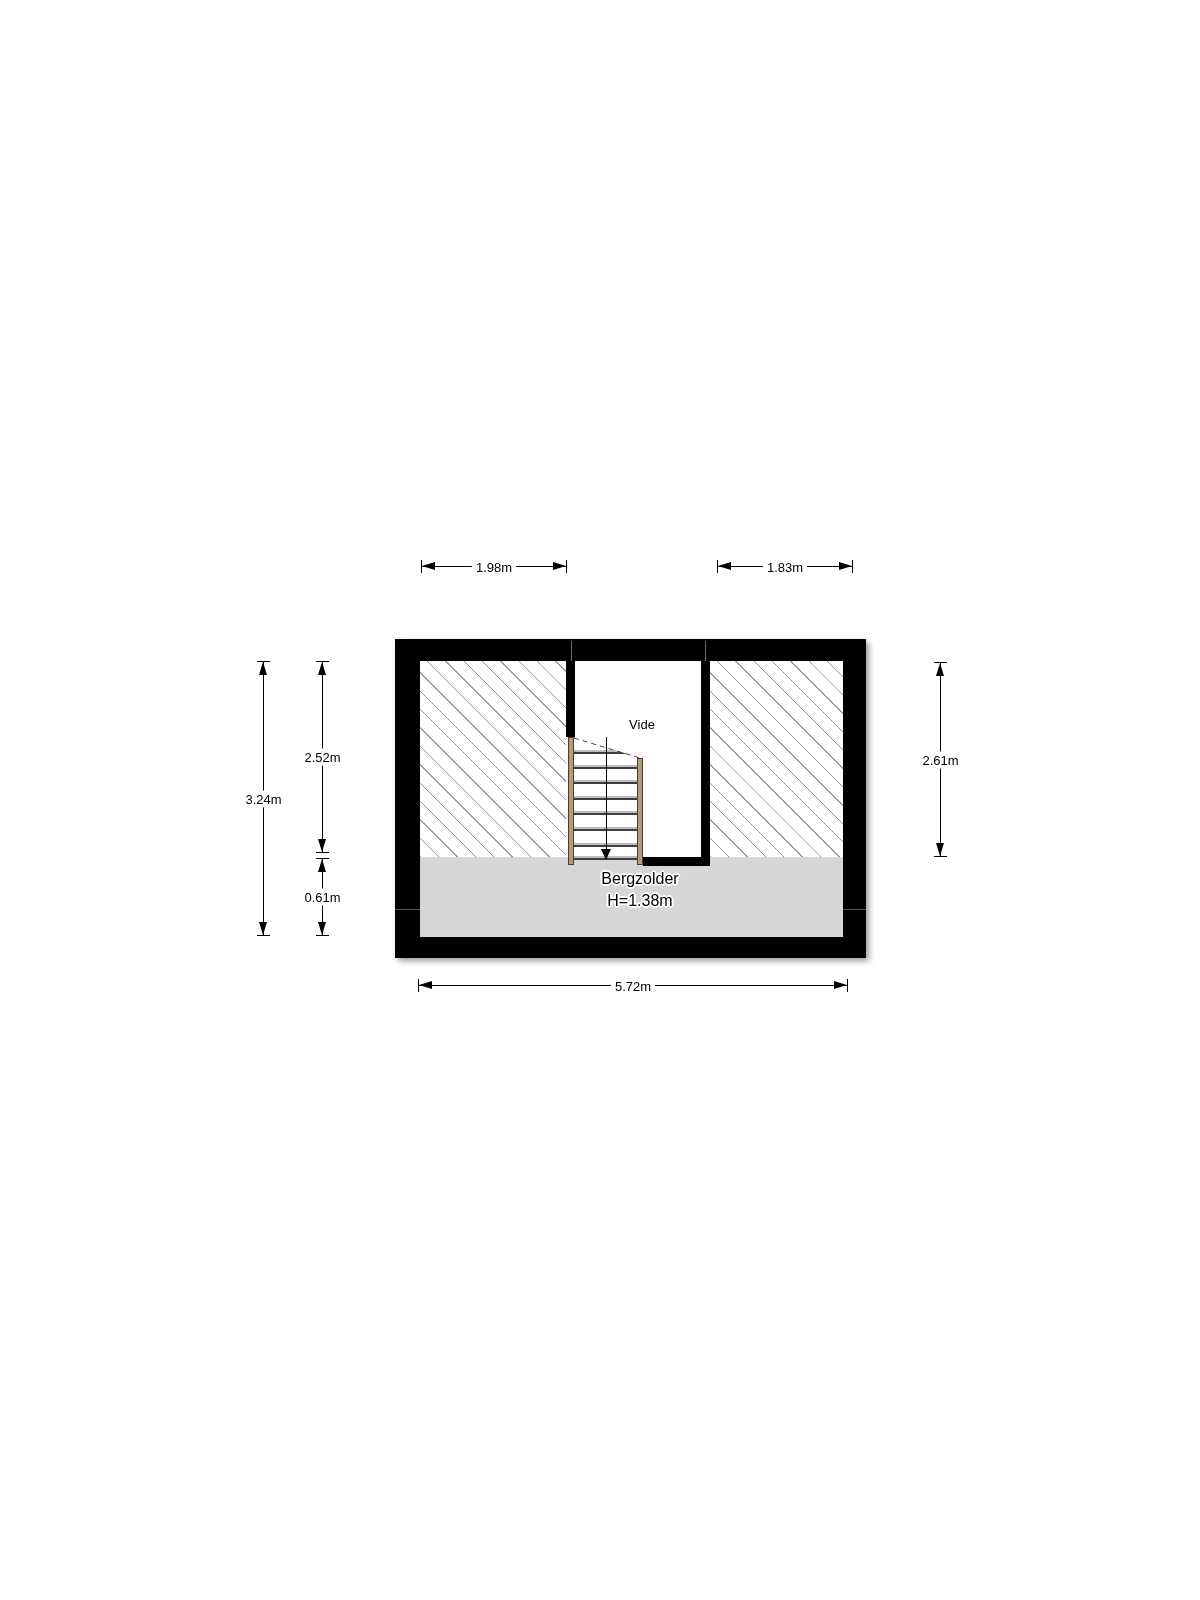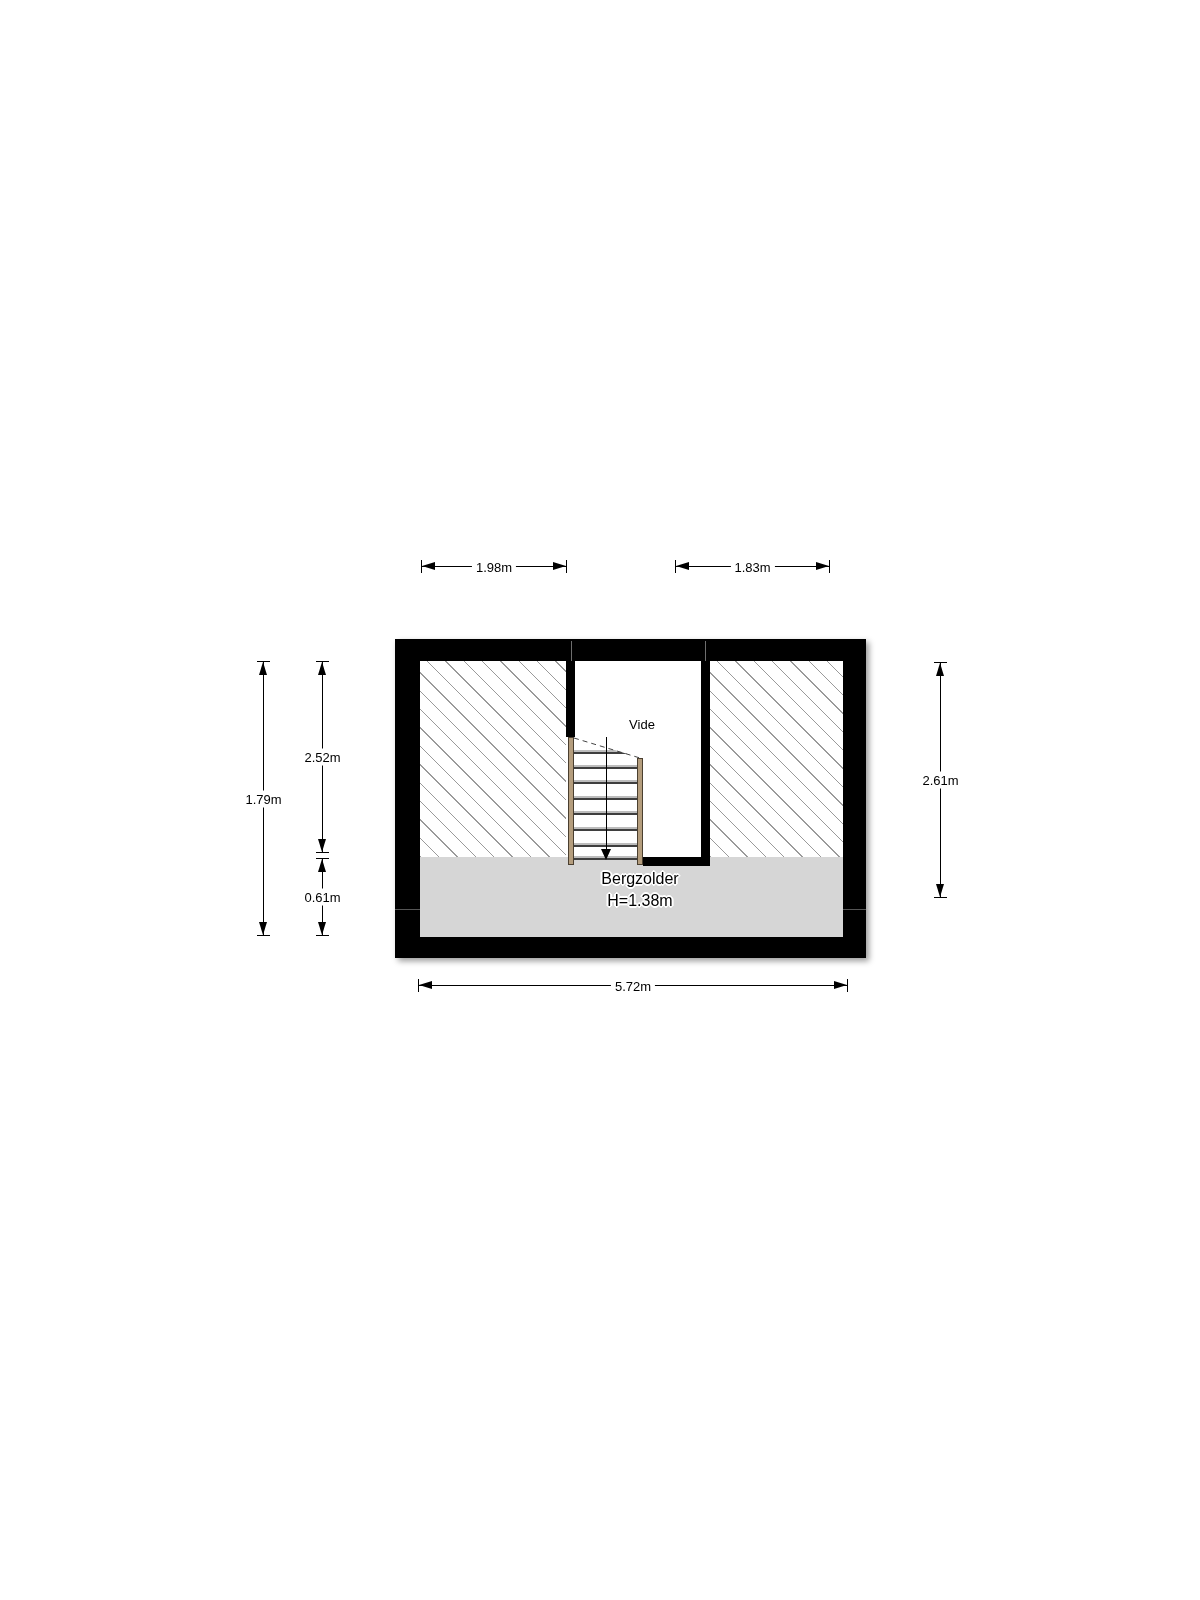--- a/index.html
+++ b/index.html
@@ -124,21 +124,21 @@
 
   <div class="dim dim-h" style="left:421px;top:559px;width:146px">
     <div class="ln"></div>
     <div class="tick t0"></div>
     <div class="tick t1"></div>
     <div class="ar a0"></div>
     <div class="ar a1"></div>
     <span class="lb">1.98m</span>
   </div>
 
-  <div class="dim dim-h" style="left:675px;top:559px;width:155px">
+  <div class="dim dim-h" style="left:717px;top:559px;width:136px">
     <div class="ln"></div>
     <div class="tick t0"></div>
     <div class="tick t1"></div>
     <div class="ar a0"></div>
     <div class="ar a1"></div>
     <span class="lb">1.83m</span>
   </div>
 
   <div class="dim dim-h" style="left:418px;top:978px;width:430px">
     <div class="ln"></div>
@@ -148,42 +148,42 @@
     <div class="ar a1"></div>
     <span class="lb">5.72m</span>
   </div>
 
   <div class="dim dim-v" style="left:256px;top:661px;height:275px">
     <div class="ln"></div>
     <div class="tick t0"></div>
     <div class="tick t1"></div>
     <div class="ar a0"></div>
     <div class="ar a1"></div>
-    <span class="lb">1.79m</span>
+    <span class="lb">3.24m</span>
   </div>
 
   <div class="dim dim-v" style="left:315px;top:661px;height:192px">
     <div class="ln"></div>
     <div class="tick t0"></div>
     <div class="tick t1"></div>
     <div class="ar a0"></div>
     <div class="ar a1"></div>
     <span class="lb">2.52m</span>
   </div>
 
   <div class="dim dim-v" style="left:315px;top:858px;height:78px">
     <div class="ln"></div>
     <div class="tick t0"></div>
     <div class="tick t1"></div>
     <div class="ar a0"></div>
     <div class="ar a1"></div>
     <span class="lb">0.61m</span>
   </div>
 
-  <div class="dim dim-v" style="left:933px;top:662px;height:236px">
+  <div class="dim dim-v" style="left:933px;top:662px;height:195px">
     <div class="ln"></div>
     <div class="tick t0"></div>
     <div class="tick t1"></div>
     <div class="ar a0"></div>
     <div class="ar a1"></div>
     <span class="lb">2.61m</span>
   </div>
 
 </div>
 

